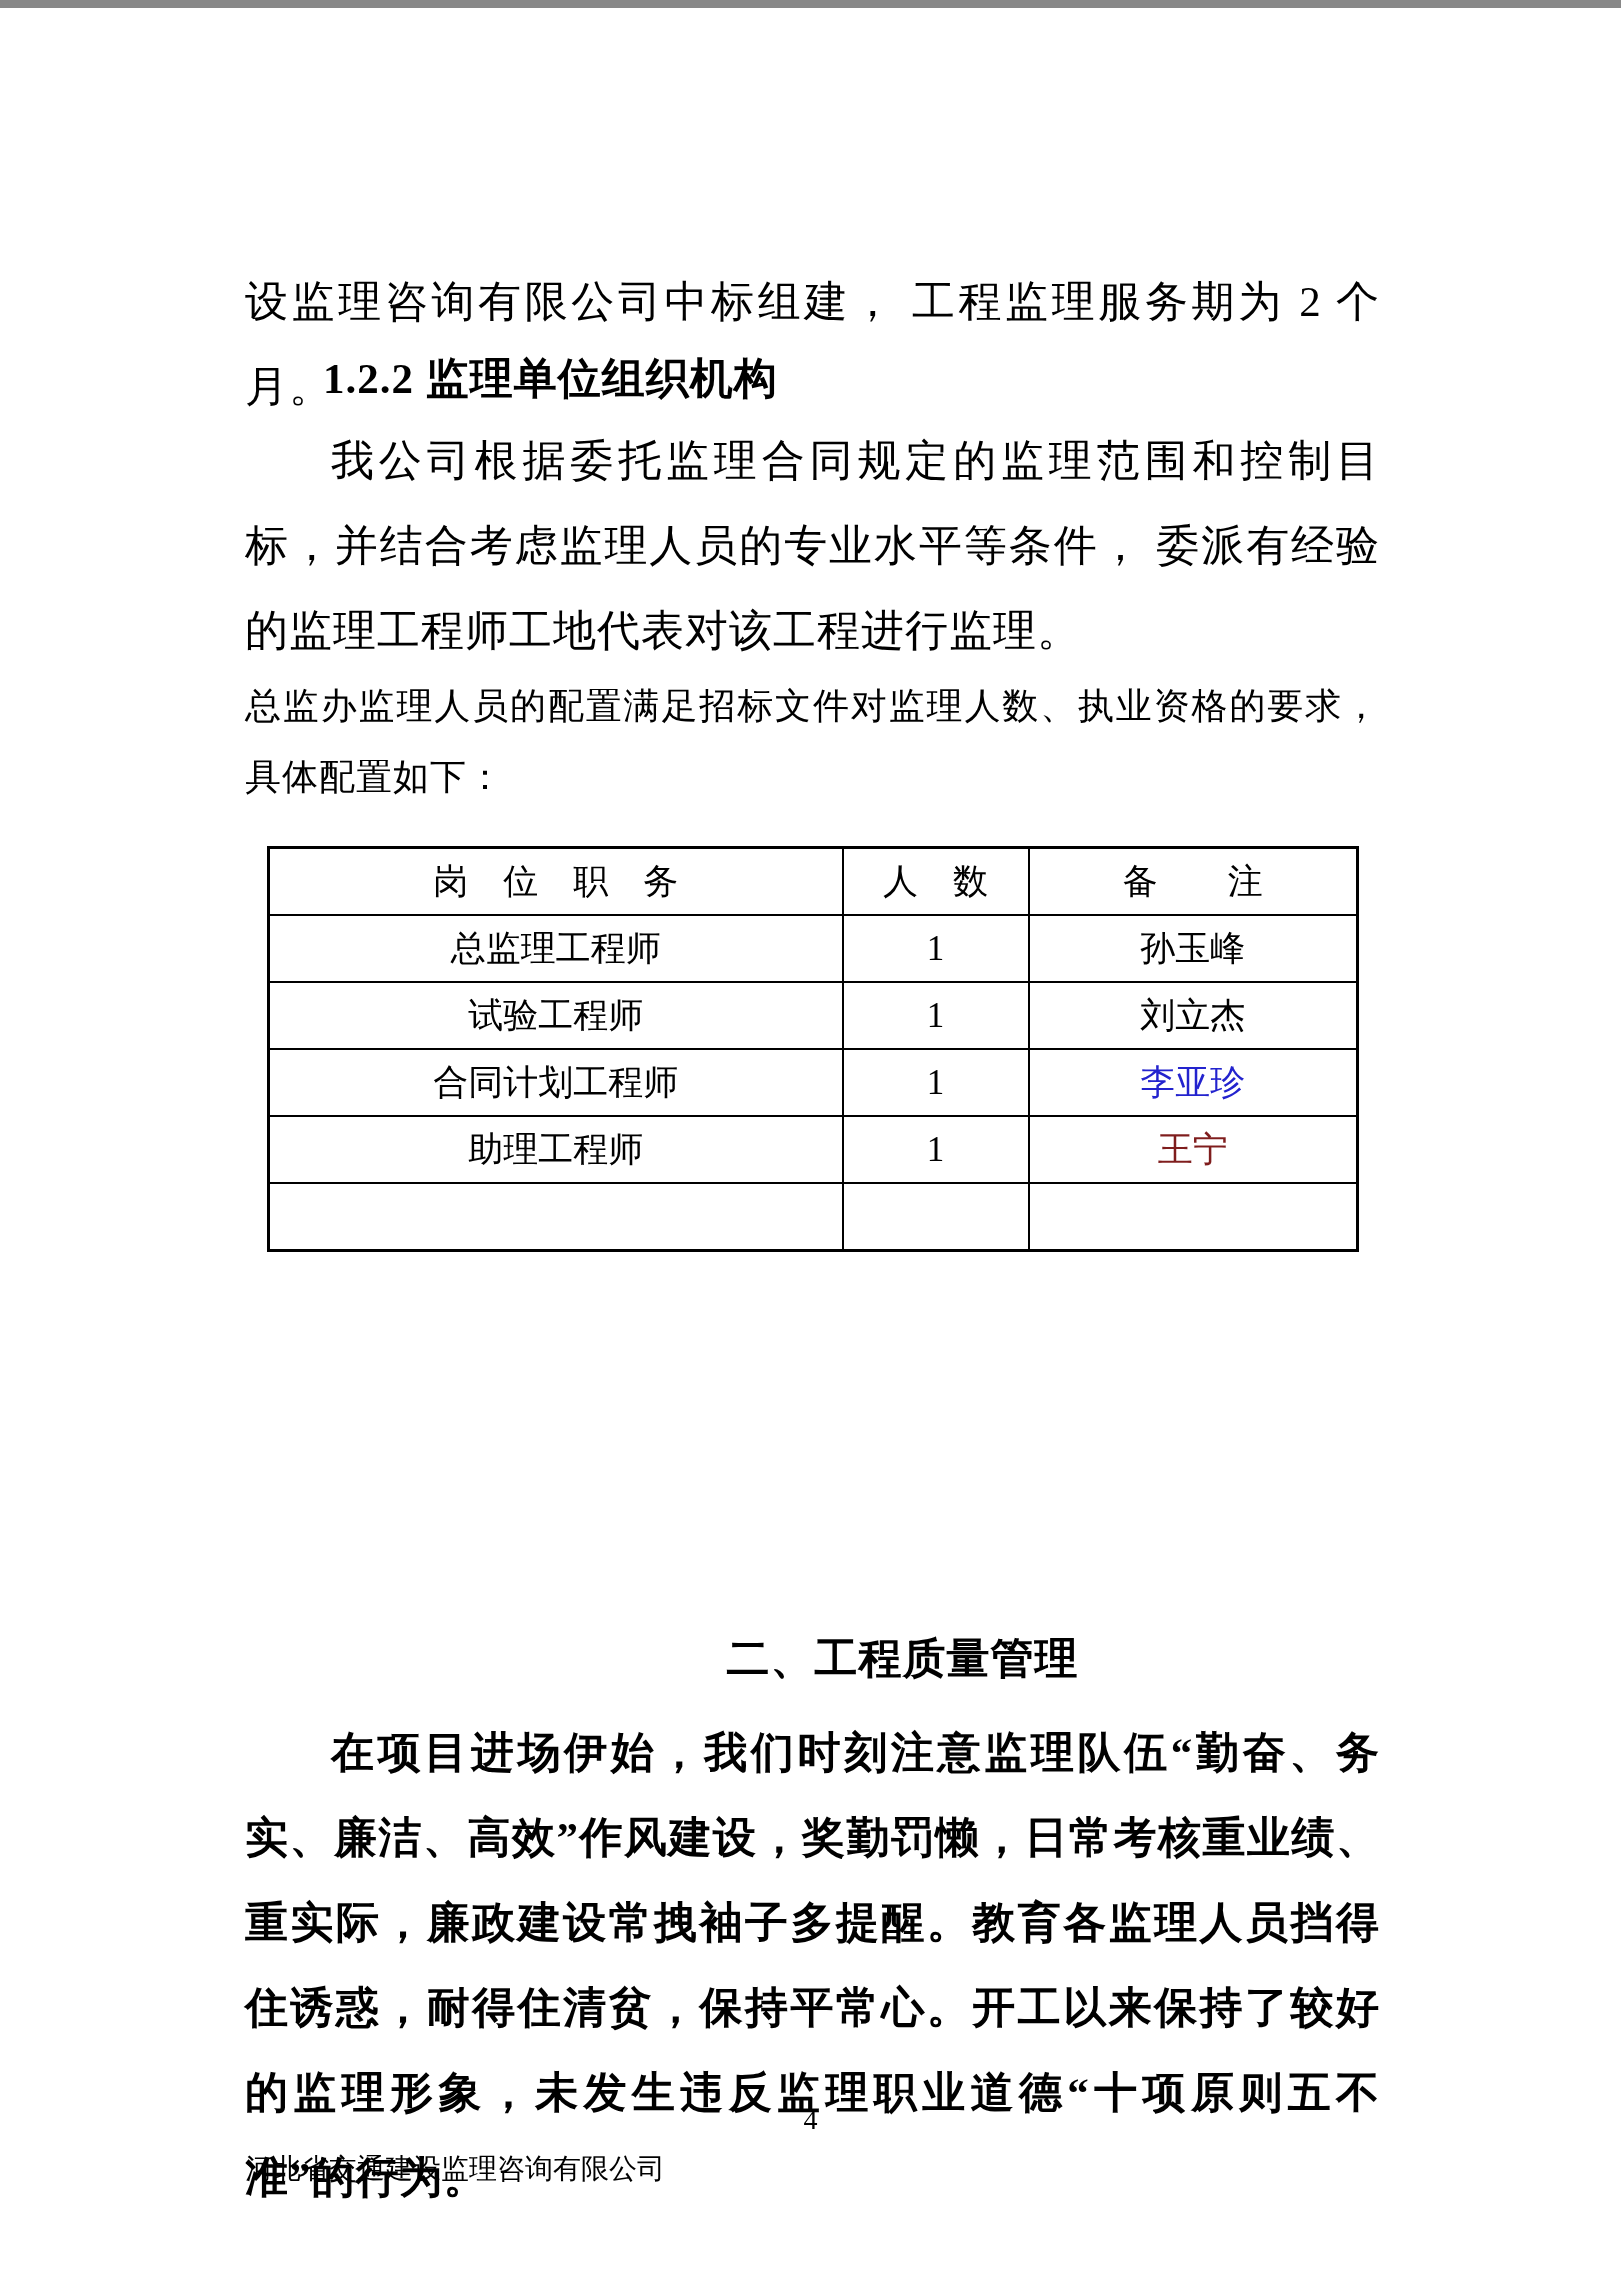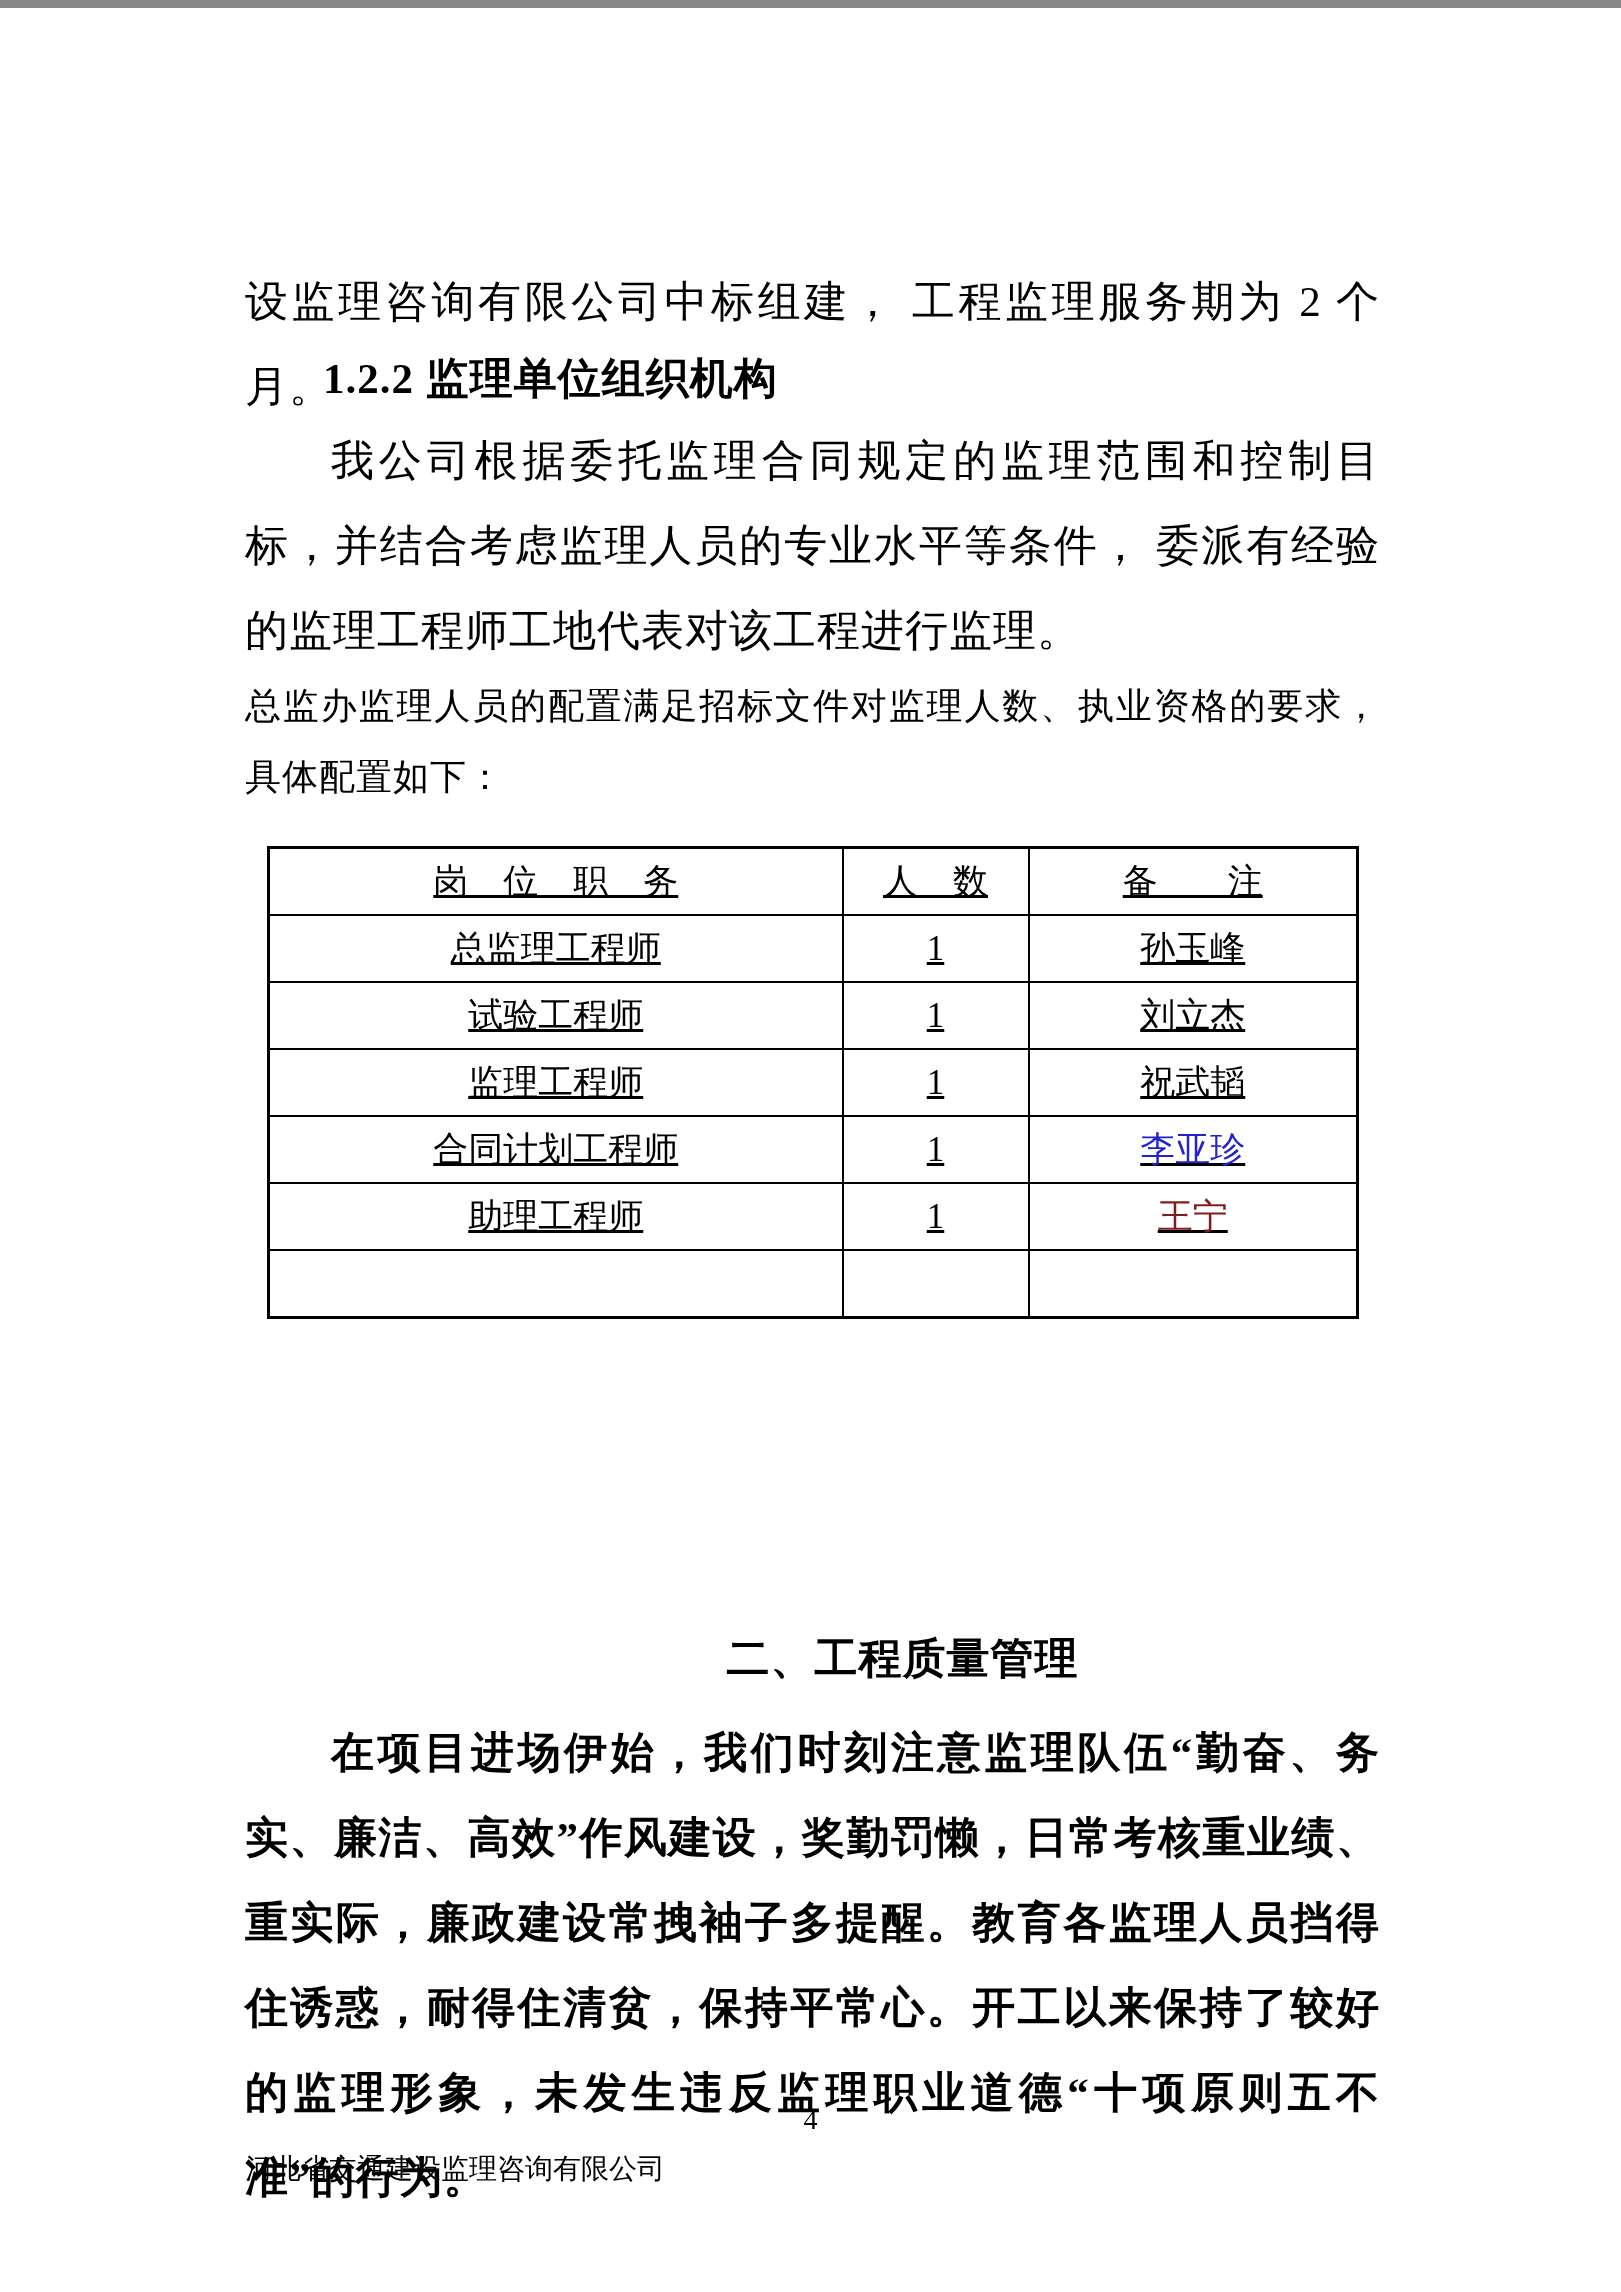--- a/index.html
+++ b/index.html
@@ -48,21 +48,20 @@
   .para-quality { top: 1659px; text-indent: 86px; font-weight: bold; }
 
   table.staff-table {
     position: absolute;
     left: 267px;
     top: 838px;
     width: 1090px;
     border-collapse: collapse;
     table-layout: fixed;
     border: 3.9px solid #000;
-    text-decoration: underline;
   }
   table.staff-table td, table.staff-table th {
     border: 2.9px solid #000;
     height: 65px;
     text-align: center;
     vertical-align: middle;
     font-size: 35px;
     font-weight: normal;
     padding: 0;
   }
@@ -114,25 +113,20 @@
       <td>总监理工程师</td>
       <td>1</td>
       <td style="color: rgb(0, 0, 0);">孙玉峰</td>
     </tr>
     <tr>
       <td>试验工程师</td>
       <td>1</td>
       <td style="color: rgb(0, 0, 0);">刘立杰</td>
     </tr>
     <tr>
-      <td>监理工程师</td>
-      <td>1</td>
-      <td style="color: rgb(0, 0, 0);">祝武韬</td>
-    </tr>
-    <tr>
       <td>合同计划工程师</td>
       <td>1</td>
       <td style="color: rgb(35, 35, 206);">李亚珍</td>
     </tr>
     <tr>
       <td>助理工程师</td>
       <td>1</td>
       <td style="color: #7f1d1d;">王宁</td>
     </tr>
     <tr>

